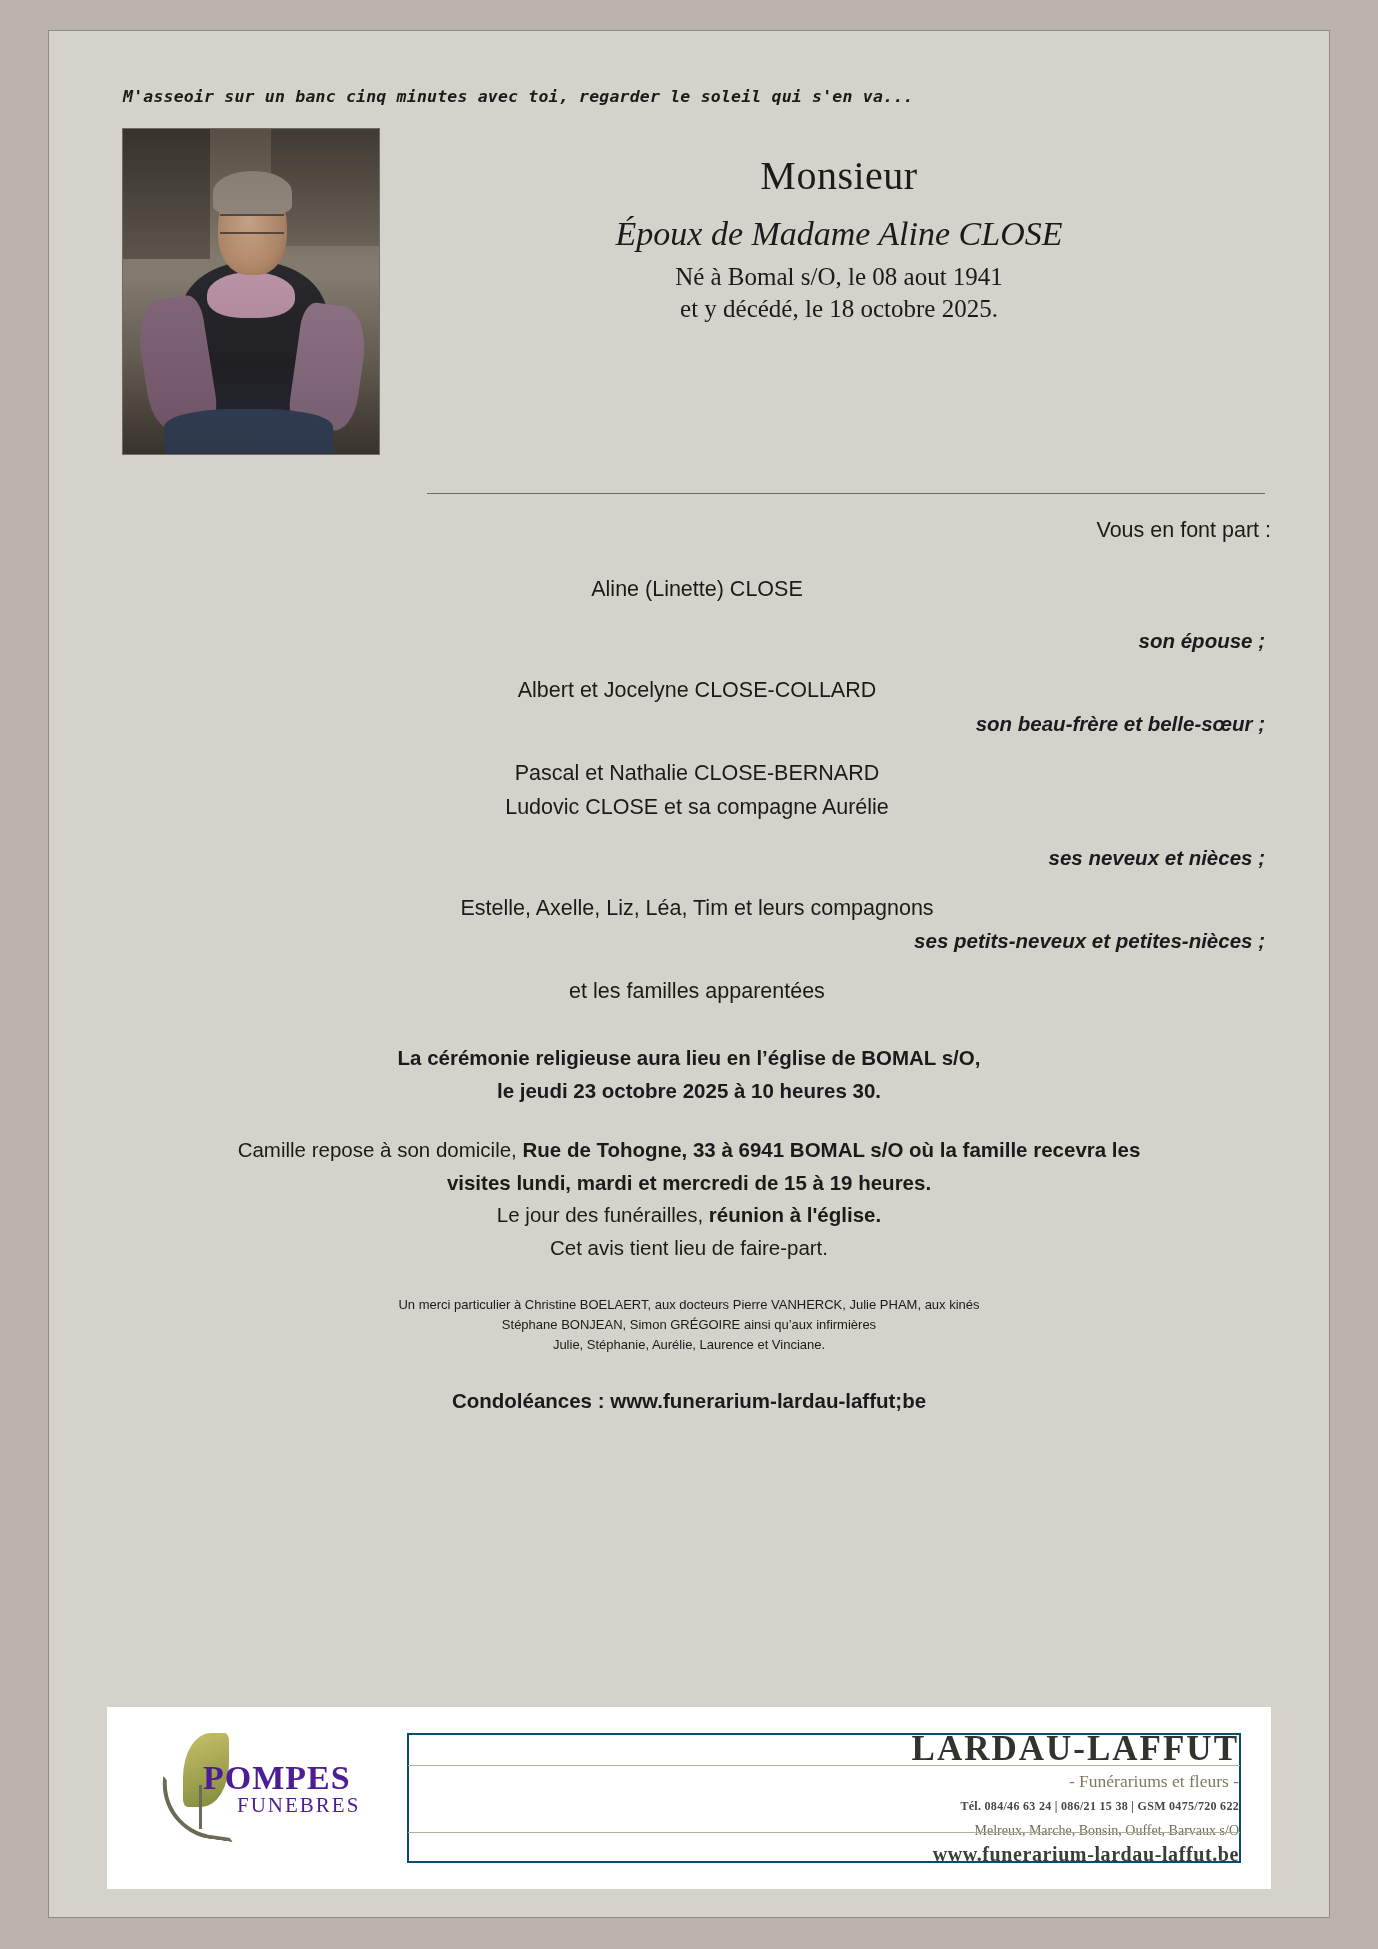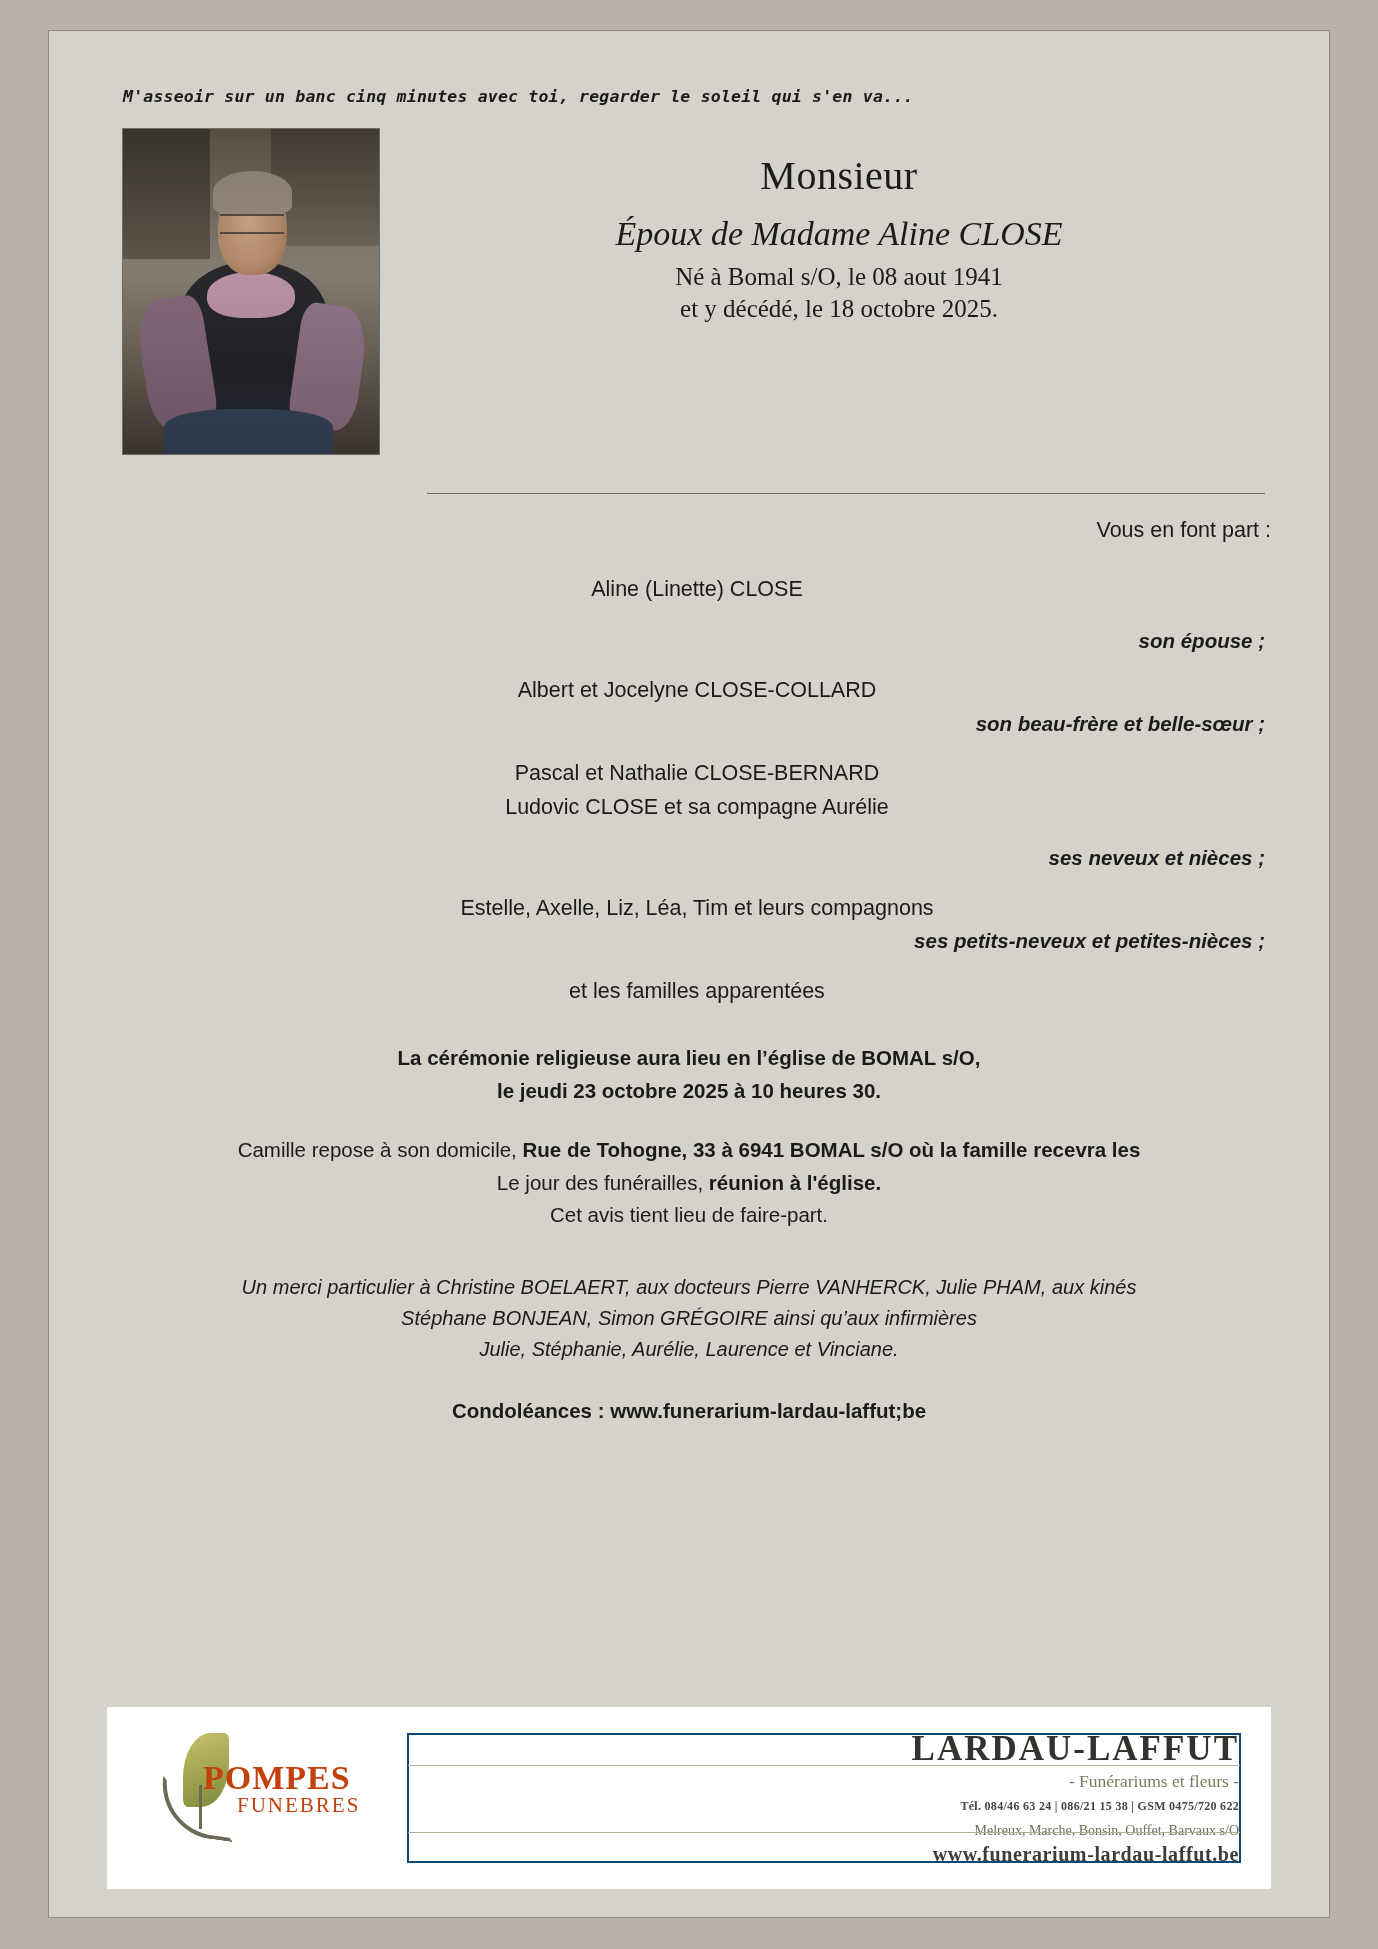--- a/index.html
+++ b/index.html
@@ -191,24 +191,23 @@
     margin-top: 34px;
     text-align: center;
     font-size: 20.5px;
     line-height: 1.6;
   }
   .ceremony .b { font-weight: bold; }
   .ceremony .blk { margin-bottom: 26px; }
   .ceremony .blk:last-child { margin-bottom: 0; }
 
   .thanks {
-    margin-top: 40px;
+    margin-top: 30px;
     text-align: center;
-    font-style: italic;
-    font-size: 20px;
+    font-size: 13px;
     line-height: 1.55;
   }
 
   .condol {
     margin-top: 34px;
     text-align: center;
     font-weight: bold;
     font-size: 20.5px;
   }
 
@@ -259,21 +258,21 @@
     border-top-color: transparent;
     border-right-color: transparent;
     border-radius: 0 0 0 60px;
     transform: rotate(8deg);
   }
   .pompes {
     position: absolute;
     left: 96px;
     top: 52px;
     font-family: "Liberation Serif", serif;
-    color: #c2410c;
+    color: #4c1d95;
   }
   .pompes .p1 {
     font-size: 34px;
     font-weight: bold;
     letter-spacing: 1px;
   }
   .pompes .p2 {
     font-size: 21px;
     letter-spacing: 2px;
     margin-left: 34px;
@@ -391,20 +390,21 @@
       <div class="nm">et les familles apparentées</div>
     </div>
 
     <div class="ceremony">
       <div class="blk">
         <div class="b">La cérémonie religieuse aura lieu en l’église de BOMAL s/O,</div>
         <div class="b">le jeudi 23 octobre 2025 à 10 heures 30.</div>
       </div>
       <div class="blk">
         <div><span>Camille repose à son domicile, </span><span class="b">Rue de Tohogne, 33 à 6941 BOMAL s/O où la famille recevra les</span></div>
+        <div class="b">visites lundi, mardi et mercredi de 15 à 19 heures.</div>
         <div><span>Le jour des funérailles, </span><span class="b">réunion à l'église.</span></div>
         <div>Cet avis tient lieu de faire-part.</div>
       </div>
     </div>
 
     <div class="thanks">
       <div>Un merci particulier à Christine BOELAERT, aux docteurs Pierre VANHERCK, Julie PHAM, aux kinés</div>
       <div>Stéphane BONJEAN,  Simon GRÉGOIRE ainsi qu’aux infirmières</div>
       <div>Julie, Stéphanie, Aurélie, Laurence et Vinciane.</div>
     </div>

